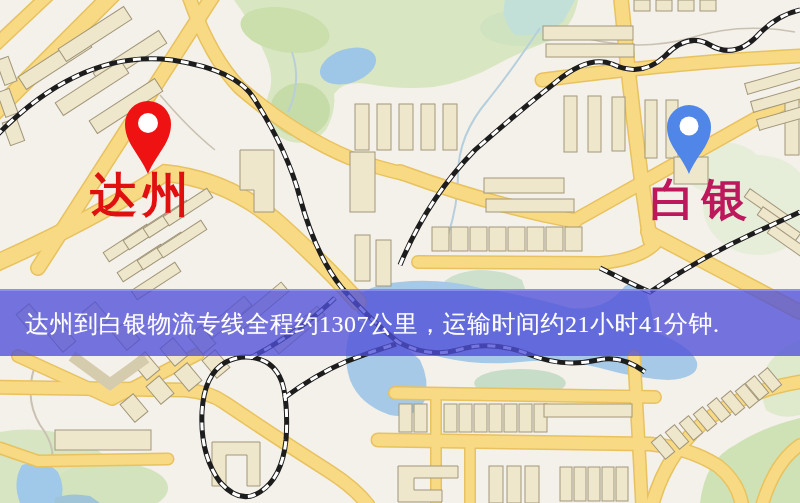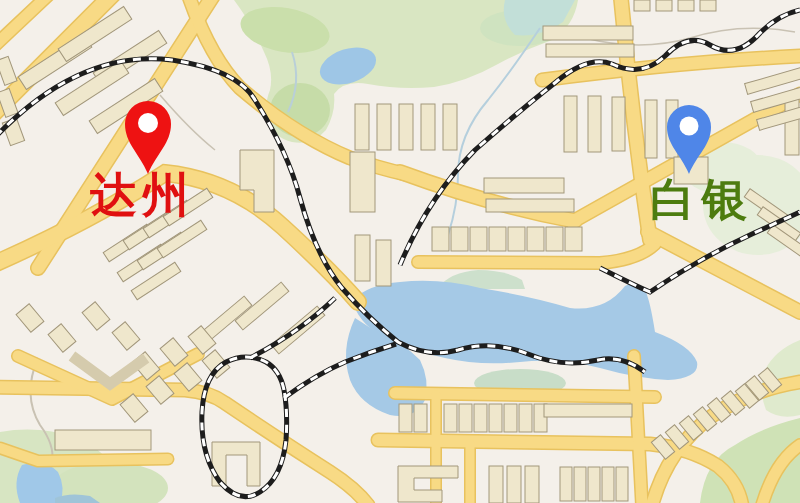--- a/index.html
+++ b/index.html
@@ -10,21 +10,21 @@
   }
   .map-svg{position:absolute;left:0;top:0;z-index:0;}
   .pin{position:absolute;z-index:2;}
   .pin-origin{left:118px;top:96px;}
   .pin-dest{left:660px;top:100px;}
   .city-label{
     position:absolute;z-index:2;font-weight:bold;line-height:1;
     font-family:"Liberation Serif","DejaVu Serif",serif;
   }
   .label-origin{left:90px;top:172px;font-size:47px;letter-spacing:5px;color:#e01010;text-align:center;}
-  .label-dest{left:650px;top:178px;font-size:45px;letter-spacing:7px;color:#4d7c0f;}
+  .label-dest{left:650px;top:178px;font-size:45px;letter-spacing:7px;color:#be185d;}
   .banner{
     position:absolute;left:0;top:289px;width:800px;height:67px;z-index:3;
     background:rgba(79,79,216,0.78);
     border-top:2px solid rgba(165,165,255,0.55);
     box-sizing:border-box;
     display:flex;align-items:center;
     padding-left:25px;
   }
   .banner-text{
     color:#ffffff;font-size:24px;letter-spacing:0.5px;
@@ -269,14 +269,17 @@
 
   <svg class="pin pin-dest" width="58" height="78" viewBox="0 0 58 78">
     <path d="M 29,74 C 20.5,54 7,45 7,27 A 22,22 0 1 1 51,27 C 51,45 37.5,54 29,74 Z" fill="#4f86e8"></path>
     <circle cx="29" cy="26" r="9.5" fill="#ffffff"></circle>
   </svg>
 
   <div class="city-label label-origin">达州</div>
 
   <div class="city-label label-dest">白银</div>
 
+  <div class="banner">
+    <span class="banner-text">达州到白银物流专线全程约1307公里，运输时间约21小时41分钟.</span>
+  </div>
 
 </div>
 
 </body></html>

